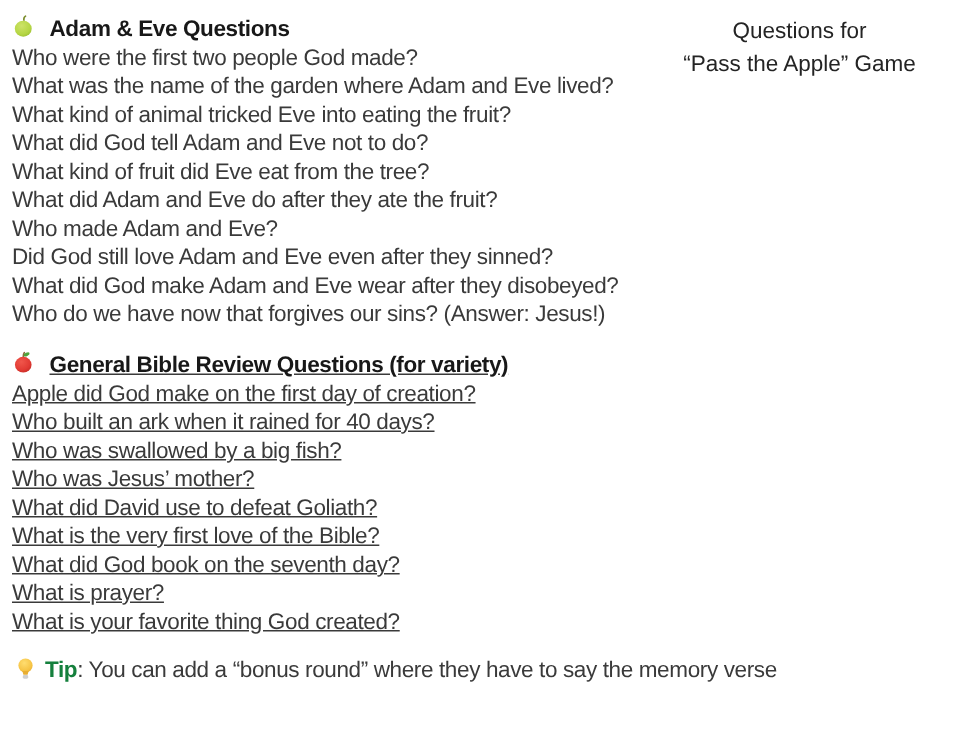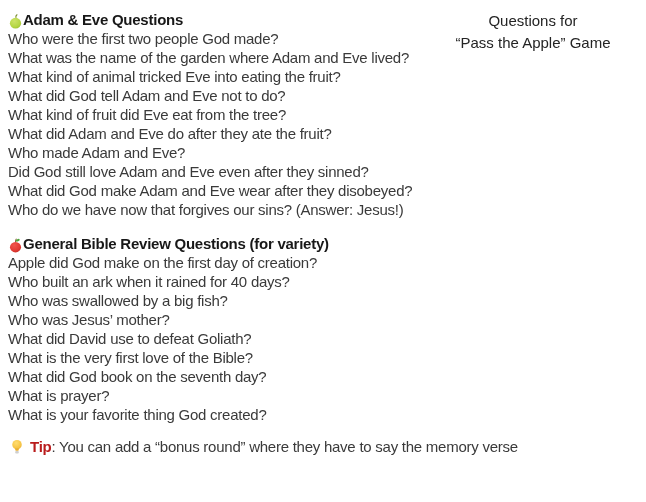--- a/index.html
+++ b/index.html
@@ -19,25 +19,26 @@
     position: absolute;
     left: 8px;
     top: 10px;
     width: 600px;
     font-size: 15px;
     line-height: 19px;
     letter-spacing: -0.25px;
   }
   .section + .section {
     margin-top: 15px;
+    text-decoration: underline;
   }
   .sec-header {
     display: flex;
-    align-items: flex-end;
-    gap: 0;
+    align-items: flex-start;
+    gap: 10px;
     font-weight: bold;
     color: #181818;
     height: 19px;
   }
   .sec-header .icon svg {
     display: block;
   }
   .q-line {
     height: 19px;
     white-space: nowrap;
@@ -47,21 +48,21 @@
     line-height: 18.5px;
     width: 585px;
   }
   .tip-icon {
     display: inline-block;
     vertical-align: -3px;
     margin: 0 6px 0 2px;
   }
   .tip-label {
     font-weight: bold;
-    color: #b91c1c;
+    color: #15803d;
   }
   .right-title {
     position: absolute;
     left: 420px;
     top: 10px;
     width: 226px;
     text-align: center;
     font-size: 15px;
     line-height: 22px;
     color: #242424;

